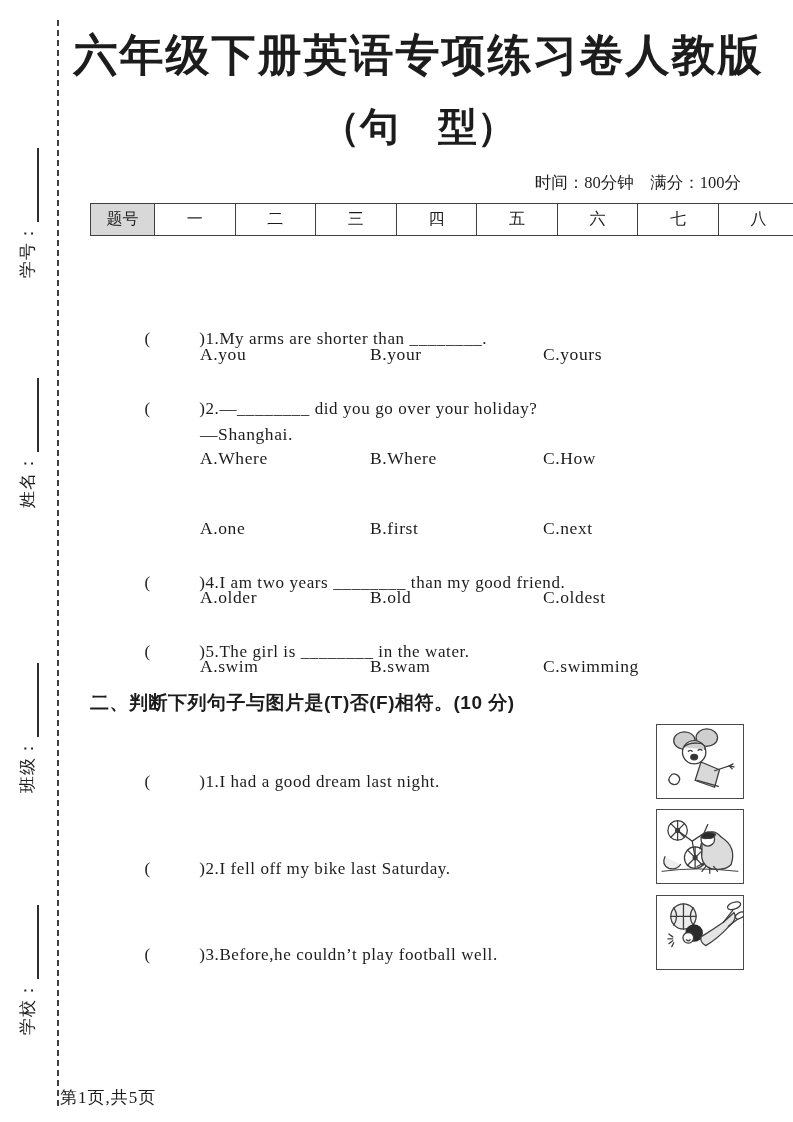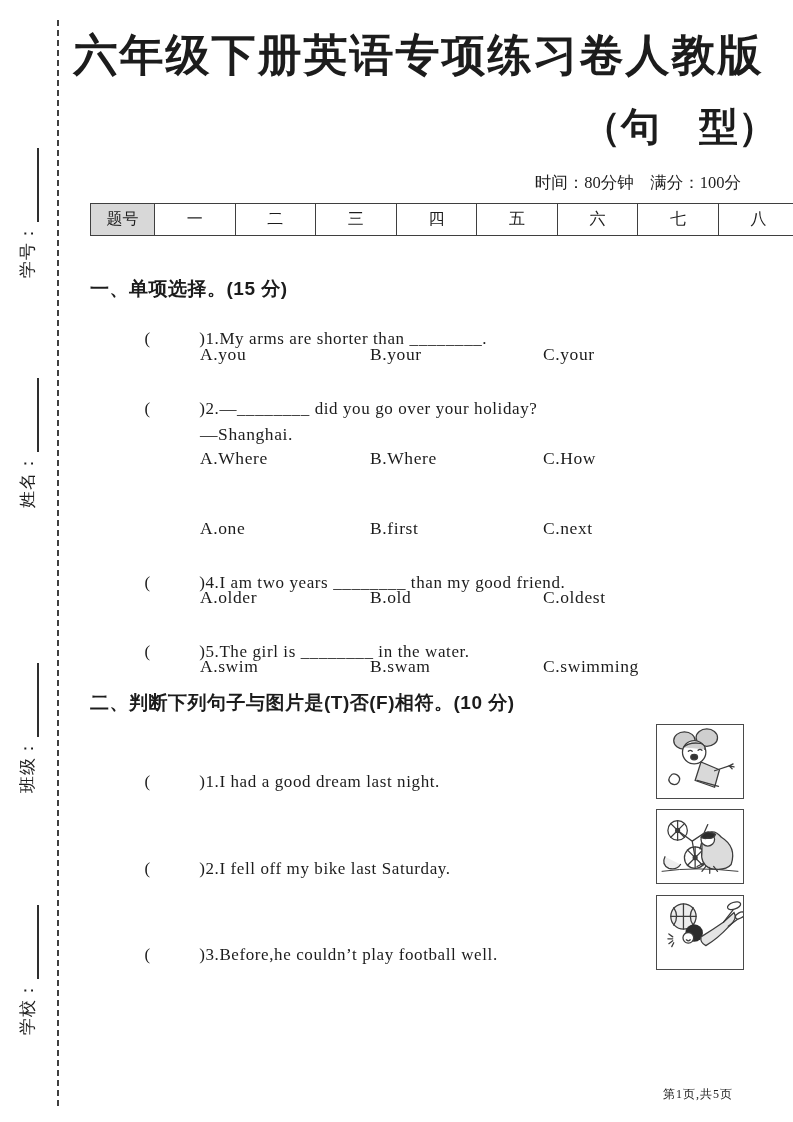--- a/index.html
+++ b/index.html
@@ -16,21 +16,21 @@
     transform:rotate(-90deg); transform-origin:center center;
     display:flex; align-items:flex-end; justify-content:center;
     font-size:17px; letter-spacing:1px; white-space:pre; }
   .side-blank { display:inline-block; width:74px; height:15px;
     border-bottom:2px solid #2e2e2e; margin-left:2px; }
   .sg1 { top:201px; } .sg2 { top:431px; } .sg3 { top:716px; } .sg4 { top:958px; }
 
   
   .title { top:26px; left:60px; right:16px; text-align:center;
     font-size:44px; font-weight:bold; letter-spacing:2px; }
-  .subtitle { top:100px; left:60px; right:16px; text-align:right;
+  .subtitle { top:100px; left:60px; right:16px; text-align:center;
     font-size:39px; font-weight:bold; }
   .info-line { top:172px; right:52px; font-size:16.5px;font-family:Liberation Serif, serif; }
 
   
   .score-table { left:90px; top:203px; width:790px;
     border-collapse:collapse; table-layout:fixed; }
   .score-table td { border:1px solid #3f3f3f; height:31px;
     text-align:center; vertical-align:middle; font-size:16px; padding:0; }
   .score-table td.hd { background:#d8d8d8; }
   .col-hd { width:64px; }
@@ -43,22 +43,22 @@
   .opts { left:0; width:100%; height:24px; }
   .opts span { position:absolute; font-size:17.5px; letter-spacing:0.6px; white-space:pre; }
   .oA { left:200px; } .oB { left:370px; } .oC { left:543px; }
 
   
   .fig { left:656px; width:88px; height:75px; border:1.5px solid #4a4a4a;
     background:#ffffff; box-sizing:border-box; }
   .fig svg { display:block; width:100%; height:100%; }
   .f1 { top:724px; } .f2 { top:809px; } .f3 { top:895px; }
 
-  .footer { top:1086px; left:60px; right:60px; text-align:right;
-    font-size:12px; letter-spacing:1px; }
+  .footer { top:1086px; left:60px; right:60px; text-align:left;
+    font-size:17px; letter-spacing:1px; }
 </style>
 </head>
 <body>
 
 <div class="page">
 
   <div class="abs binding-line"></div>
 
   <div class="abs side-group sg1">
     <span>学号：</span><span class="side-blank"></span>
@@ -99,29 +99,28 @@
       <td>四</td>
       <td>五</td>
       <td>六</td>
       <td>七</td>
       <td>八</td>
       <td>总分</td>
     </tr>
   </tbody>
     </table>
 
-  <div class="abs sec-head" style="top:276px">一、单项选择。(15 分)</div>
 
   <div class="abs q" style="top:309px">
     <span>(          )</span><span>1.My arms are shorter than ________.</span>
   </div>
   <div class="abs opts" style="top:344px">
     <span class="oA">A.you</span>
     <span class="oB">B.your</span>
-    <span class="oC">C.your</span>
+    <span class="oC">C.yours</span>
   </div>
 
   <div class="abs q" style="top:379px">
     <span>(          )</span><span>2.—________ did you go over your holiday?</span>
   </div>
   <div class="abs q2b" style="top:424px">—Shanghai.</div>
   <div class="abs opts" style="top:448px">
     <span class="oA">A.Where</span>
     <span class="oB">B.Where</span>
     <span class="oC">C.How</span>

